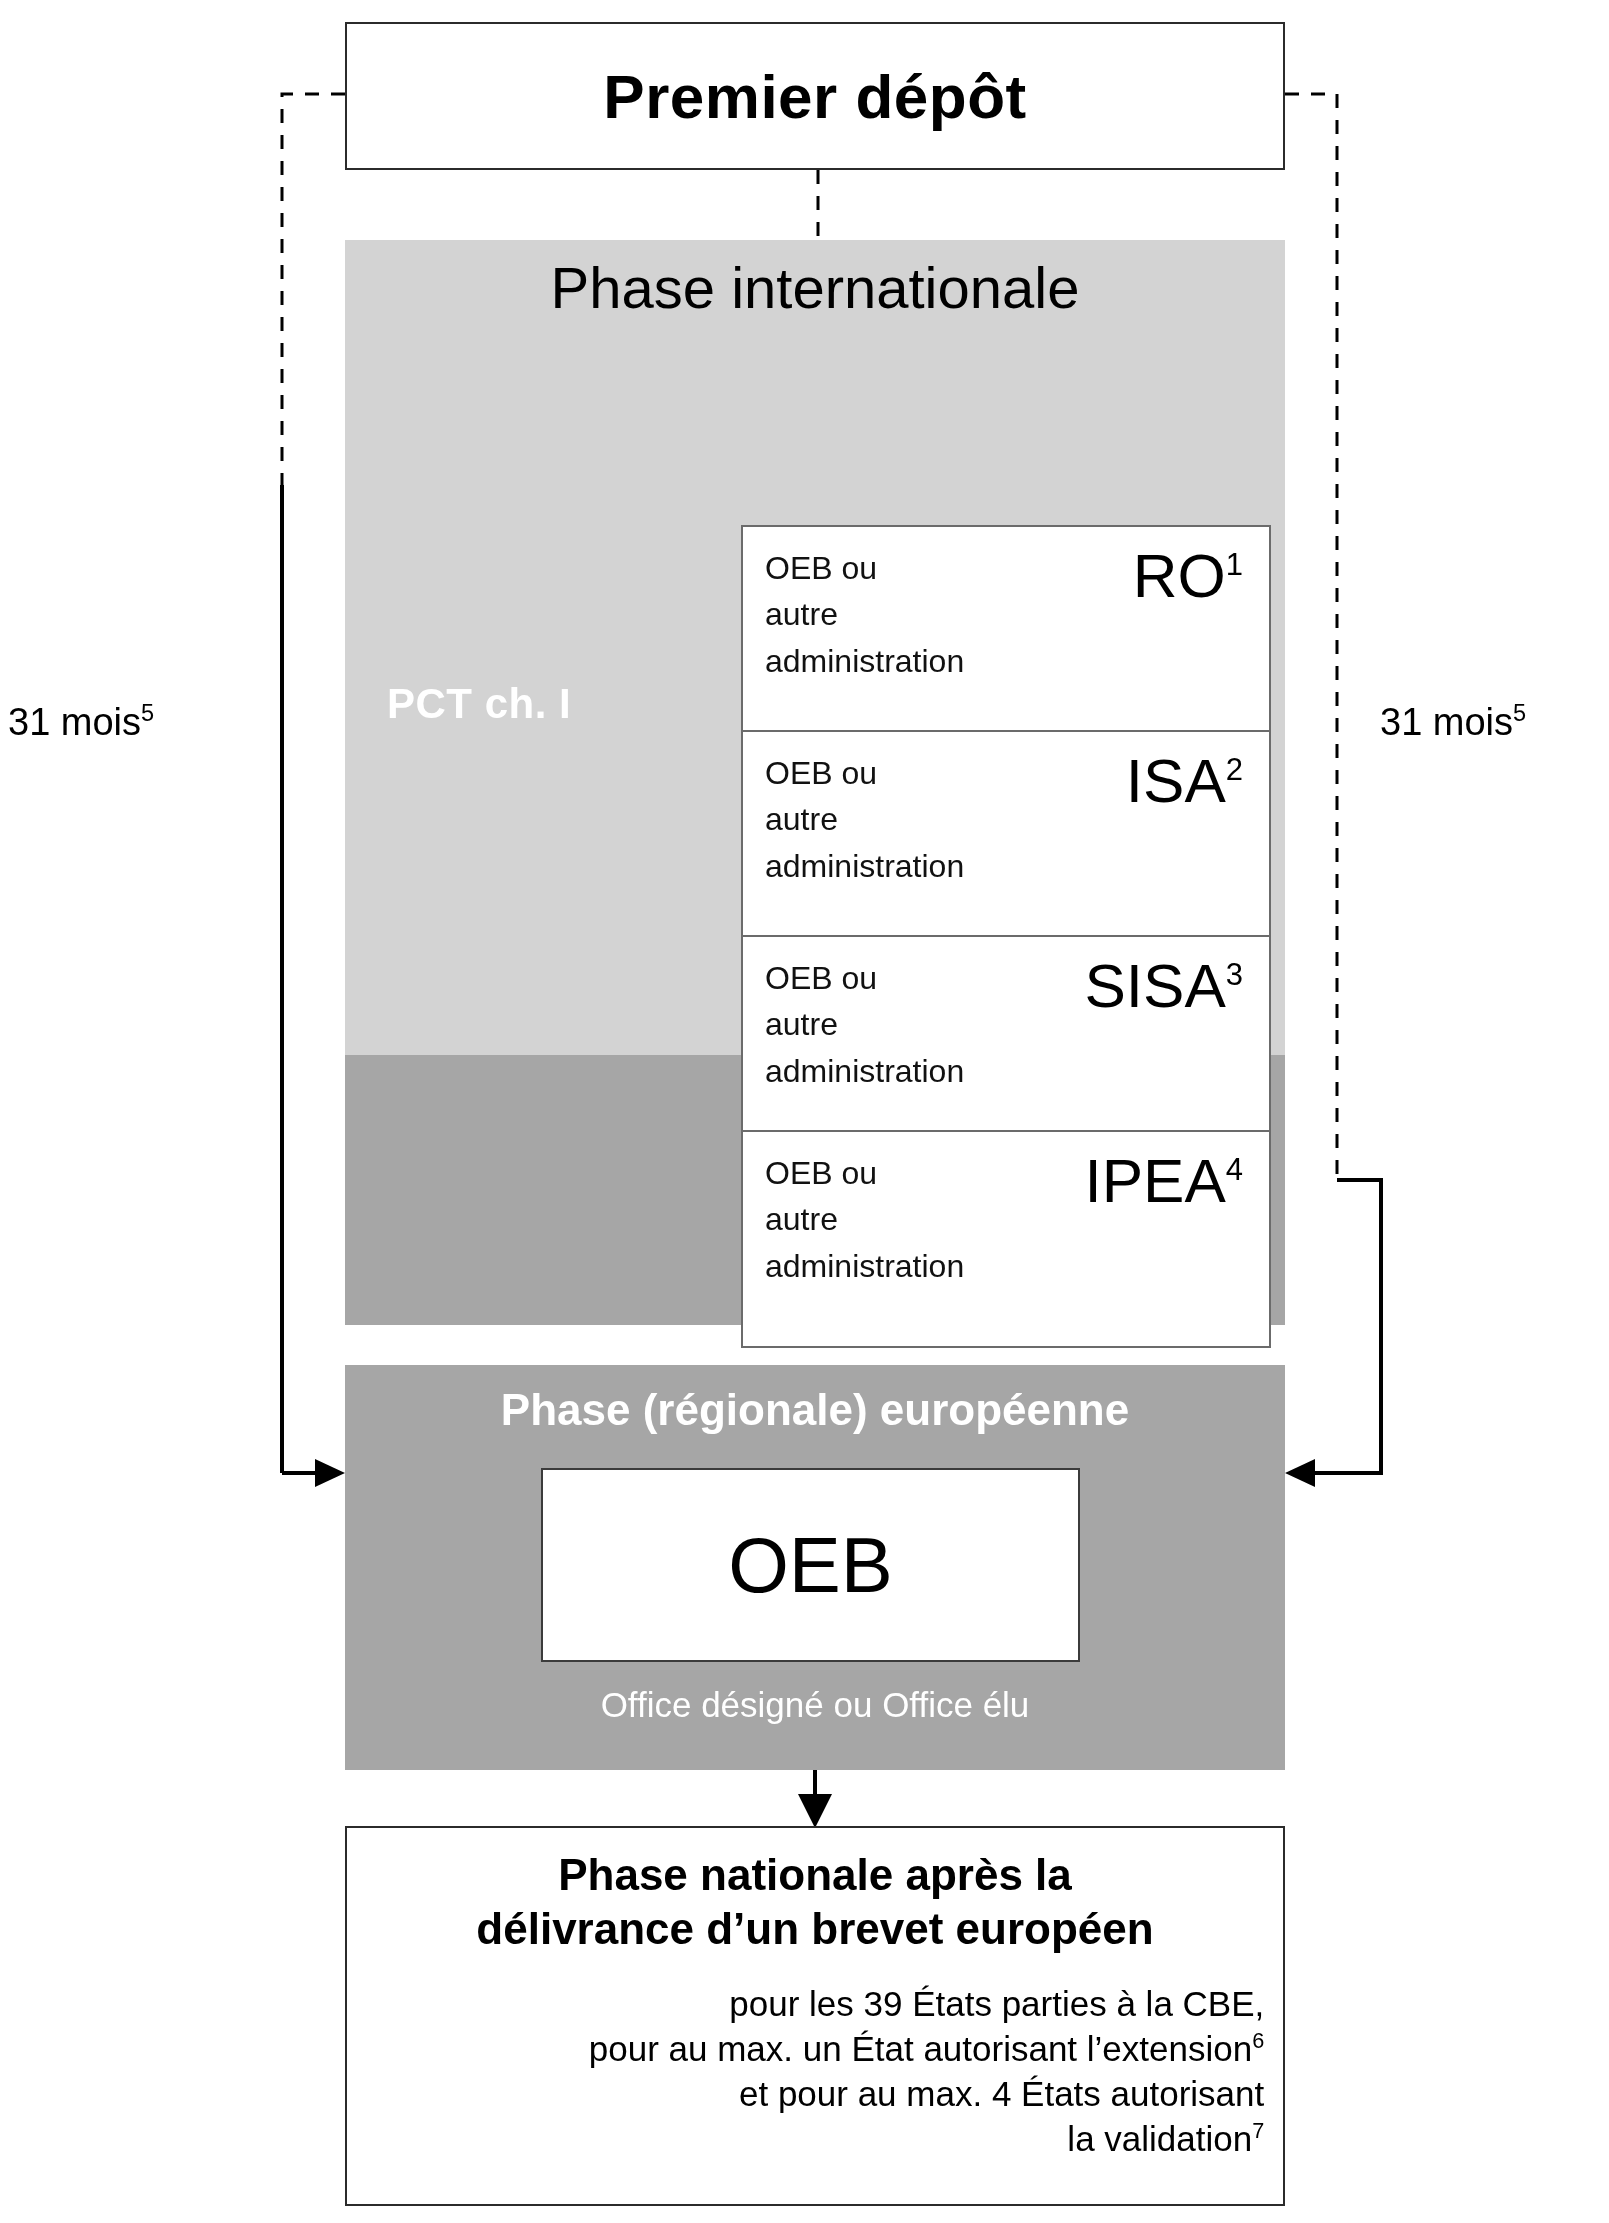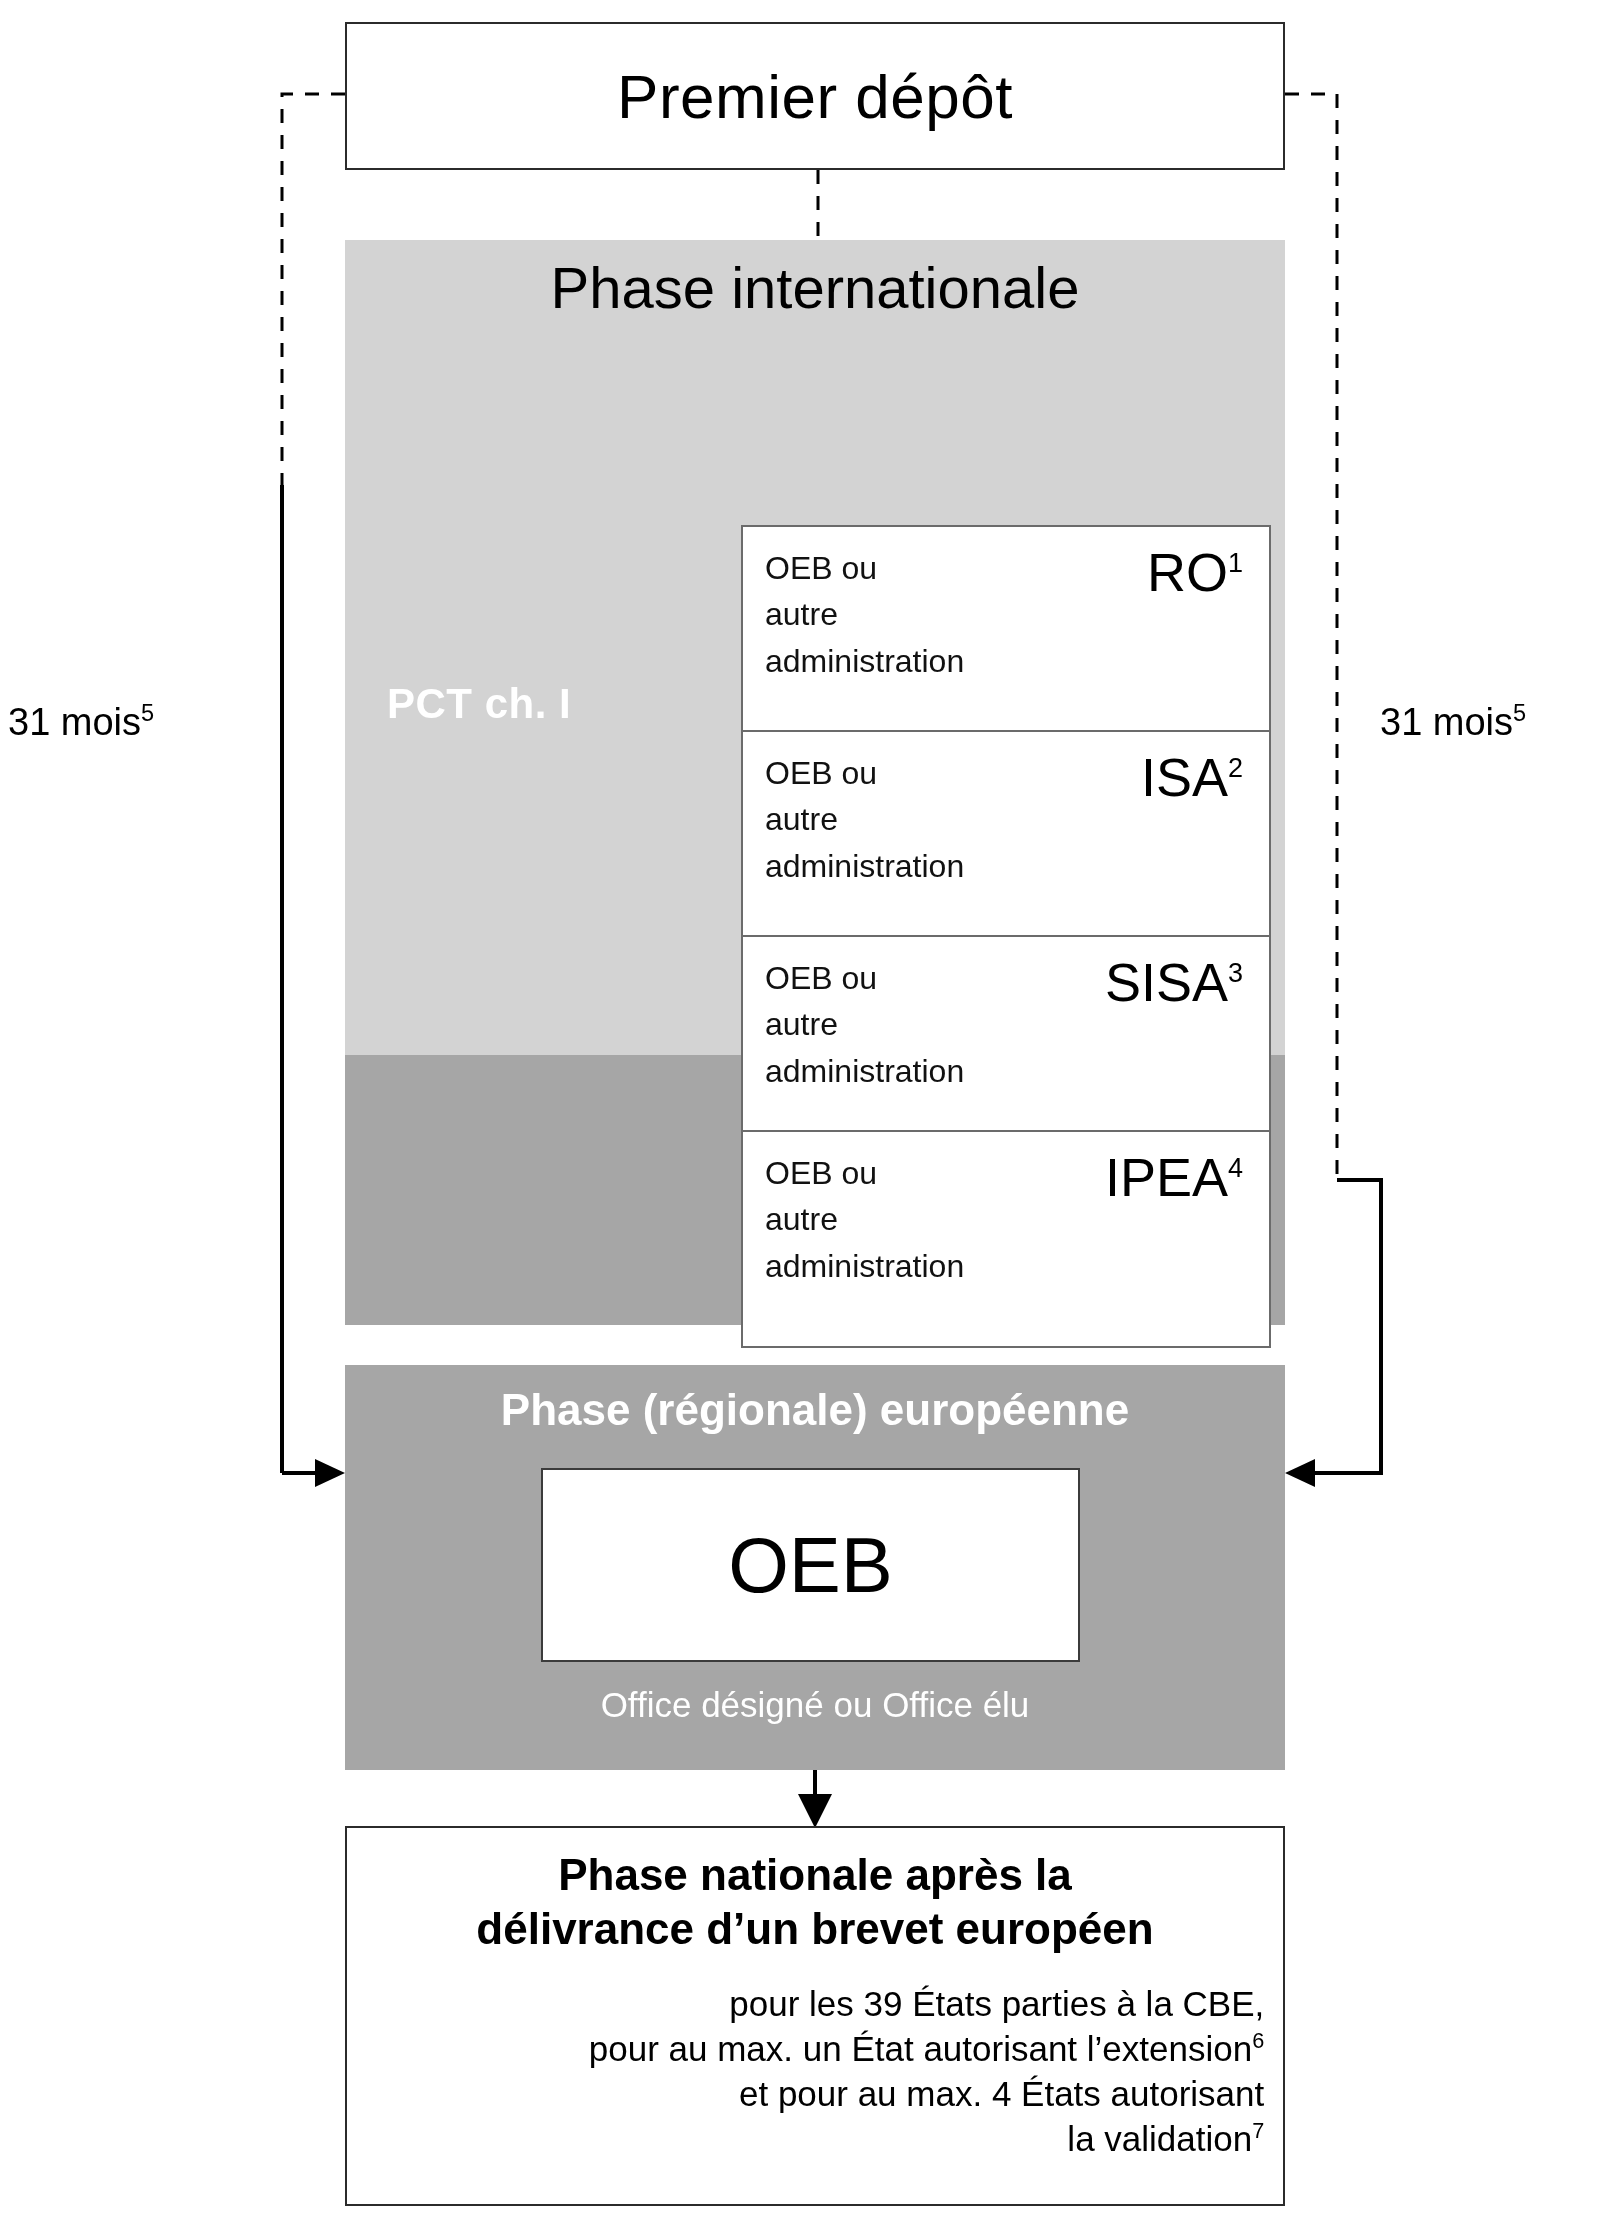--- a/index.html
+++ b/index.html
@@ -18,21 +18,21 @@
     background:#ffffff;
     border:2px solid #2b2b2b;
   }
 
   
   #premier-depot{
     left:345px;top:22px;width:940px;height:148px;
     display:flex;align-items:center;justify-content:center;
   }
   #premier-depot .t{
-    font-size:62px;font-weight:400;letter-spacing:0.5px;
+    font-size:62px;font-weight:700;letter-spacing:0.5px;
     font-family:"Liberation Sans", sans-serif;
   }
 
   
   #intl-phase{
     left:345px;top:240px;width:940px;height:1085px;
     background:#d3d3d3;
     padding-left:48px;
   }
   #intl-title{
@@ -67,21 +67,21 @@
     box-sizing:border-box;
   }
   .admin-box .lines{
     position:absolute;left:22px;top:18px;
     font-size:32px;line-height:1.45;
     font-family:"Liberation Sans", sans-serif;
     color:#111;
   }
   .admin-box .code{
     position:absolute;right:26px;top:18px;
-    font-size:54px;line-height:1.0;font-weight:400;
+    font-size:62px;line-height:1.0;font-weight:400;
     font-family:"Liberation Sans", sans-serif;
     white-space:nowrap;
   }
   .admin-box .code sup{font-size:0.5em;vertical-align:super;}
 
   #box-ro{top:285px;}
   #box-isa{top:490px;}
   #box-sisa{top:695px;}
   #box-ipea{top:890px;}
 

